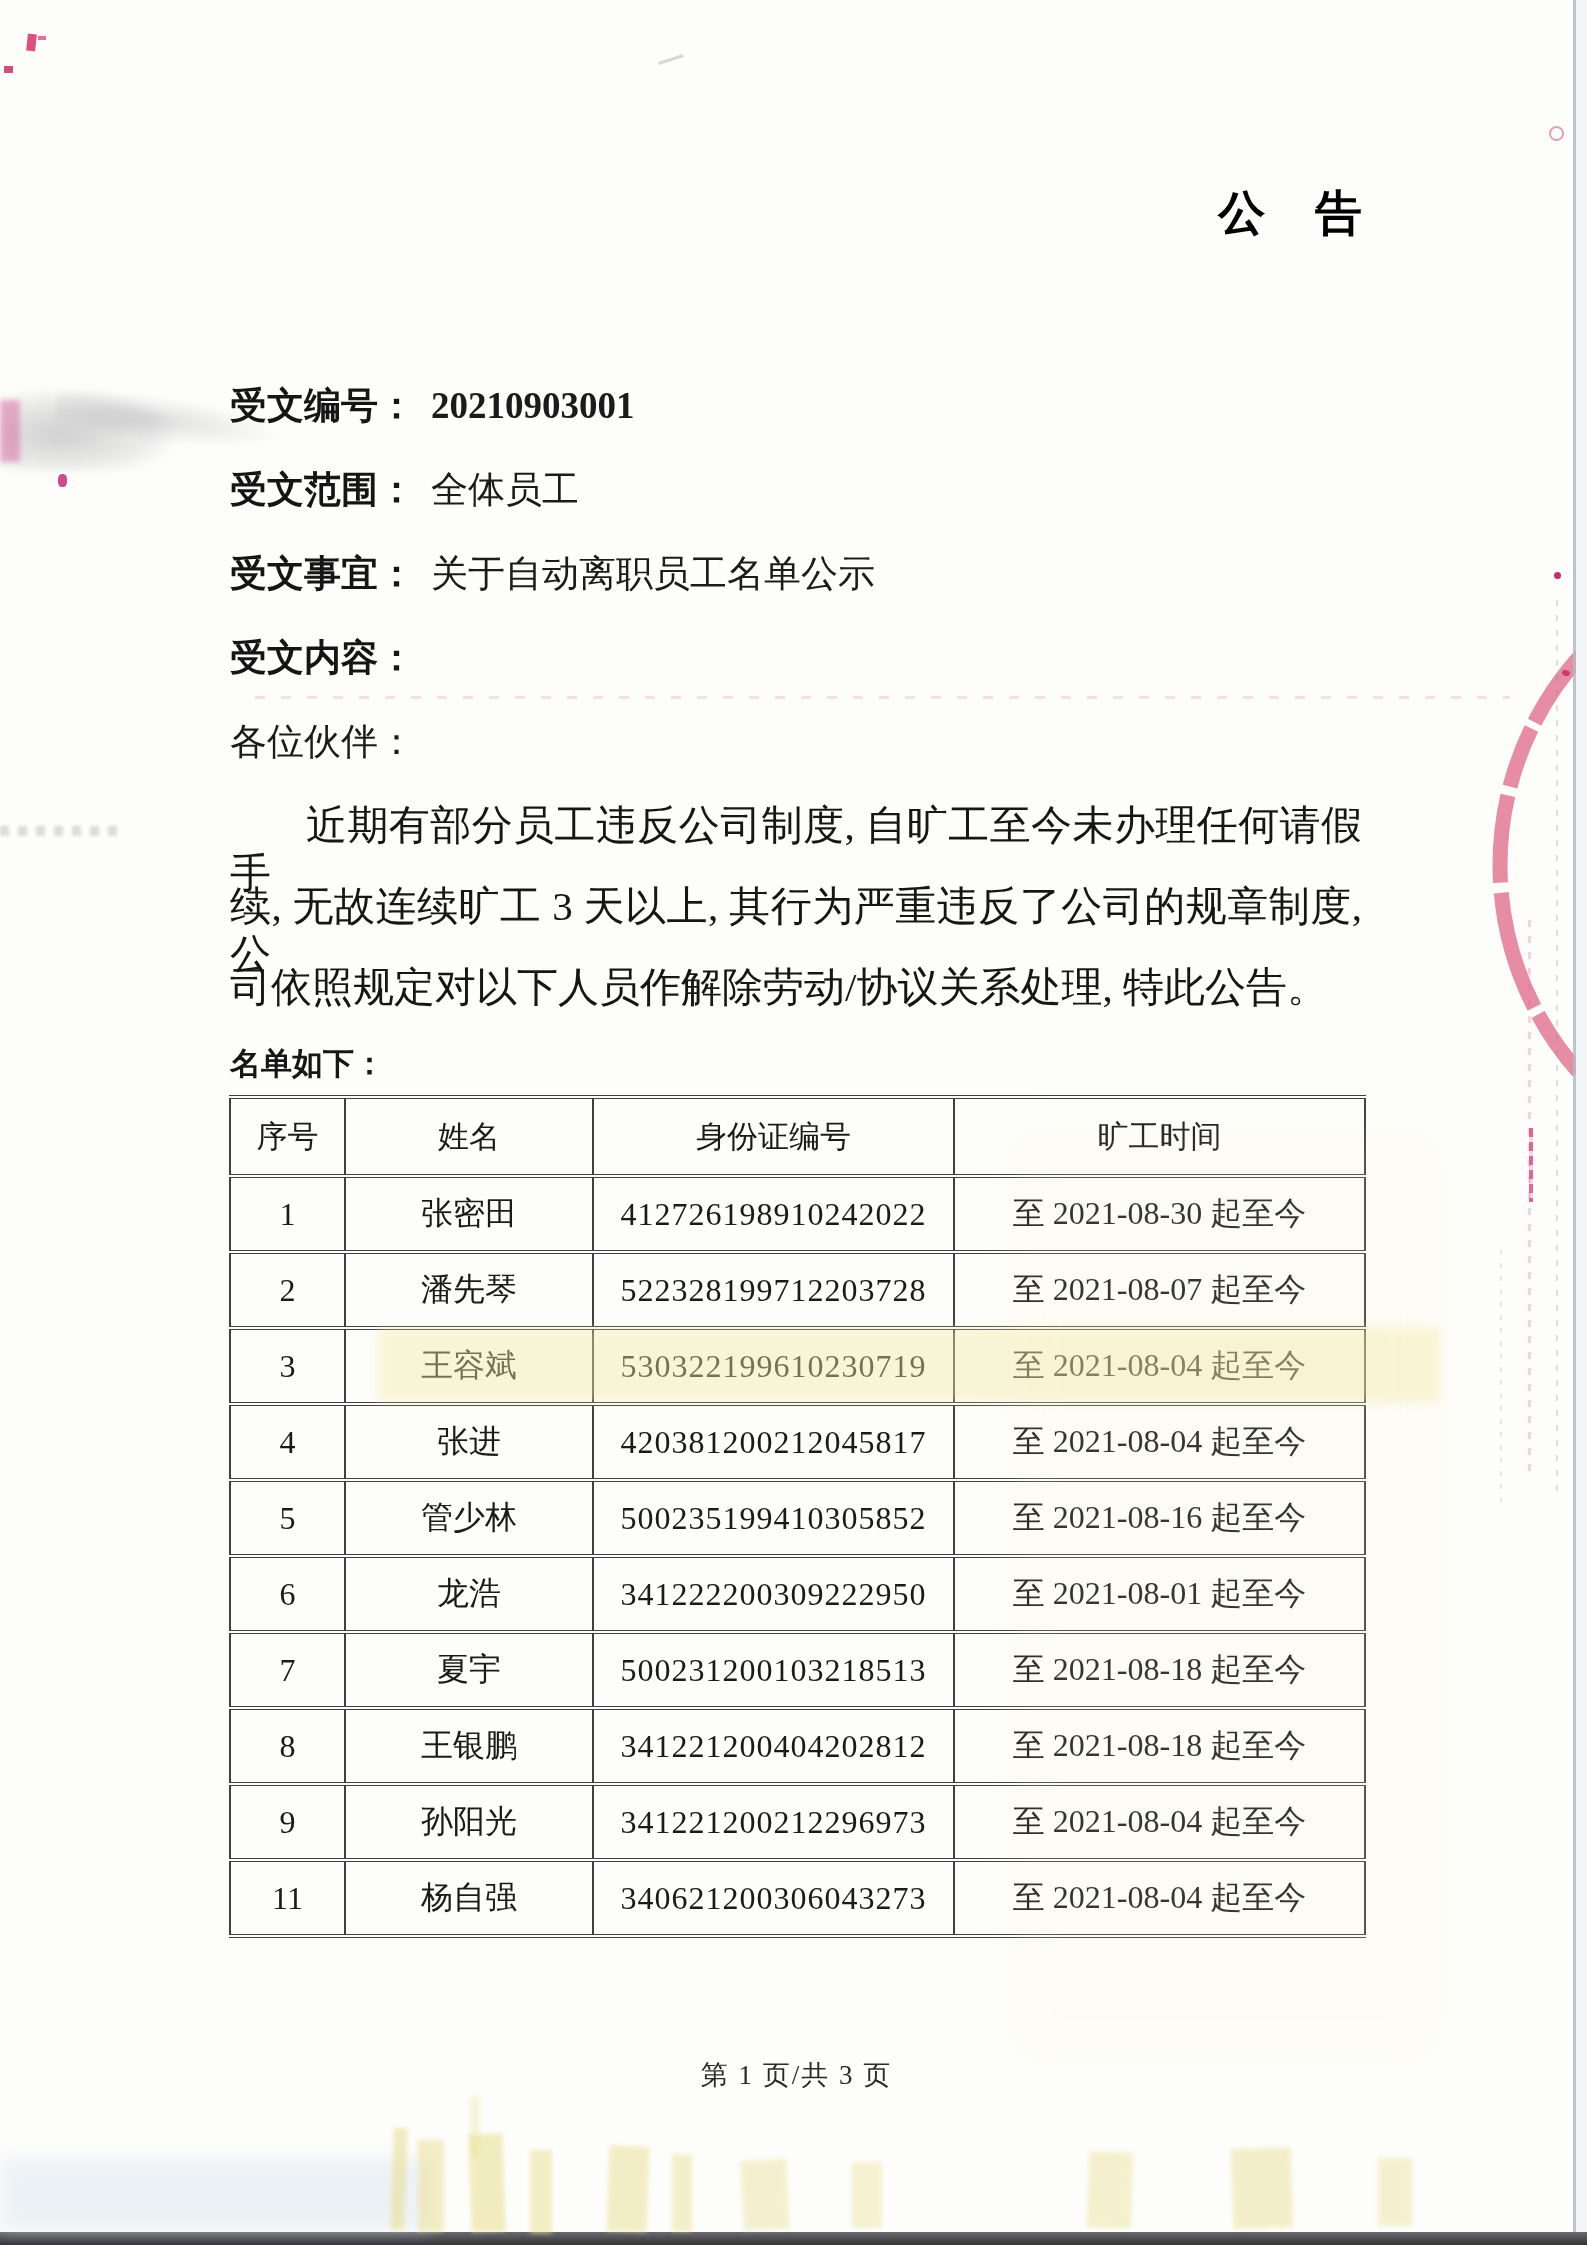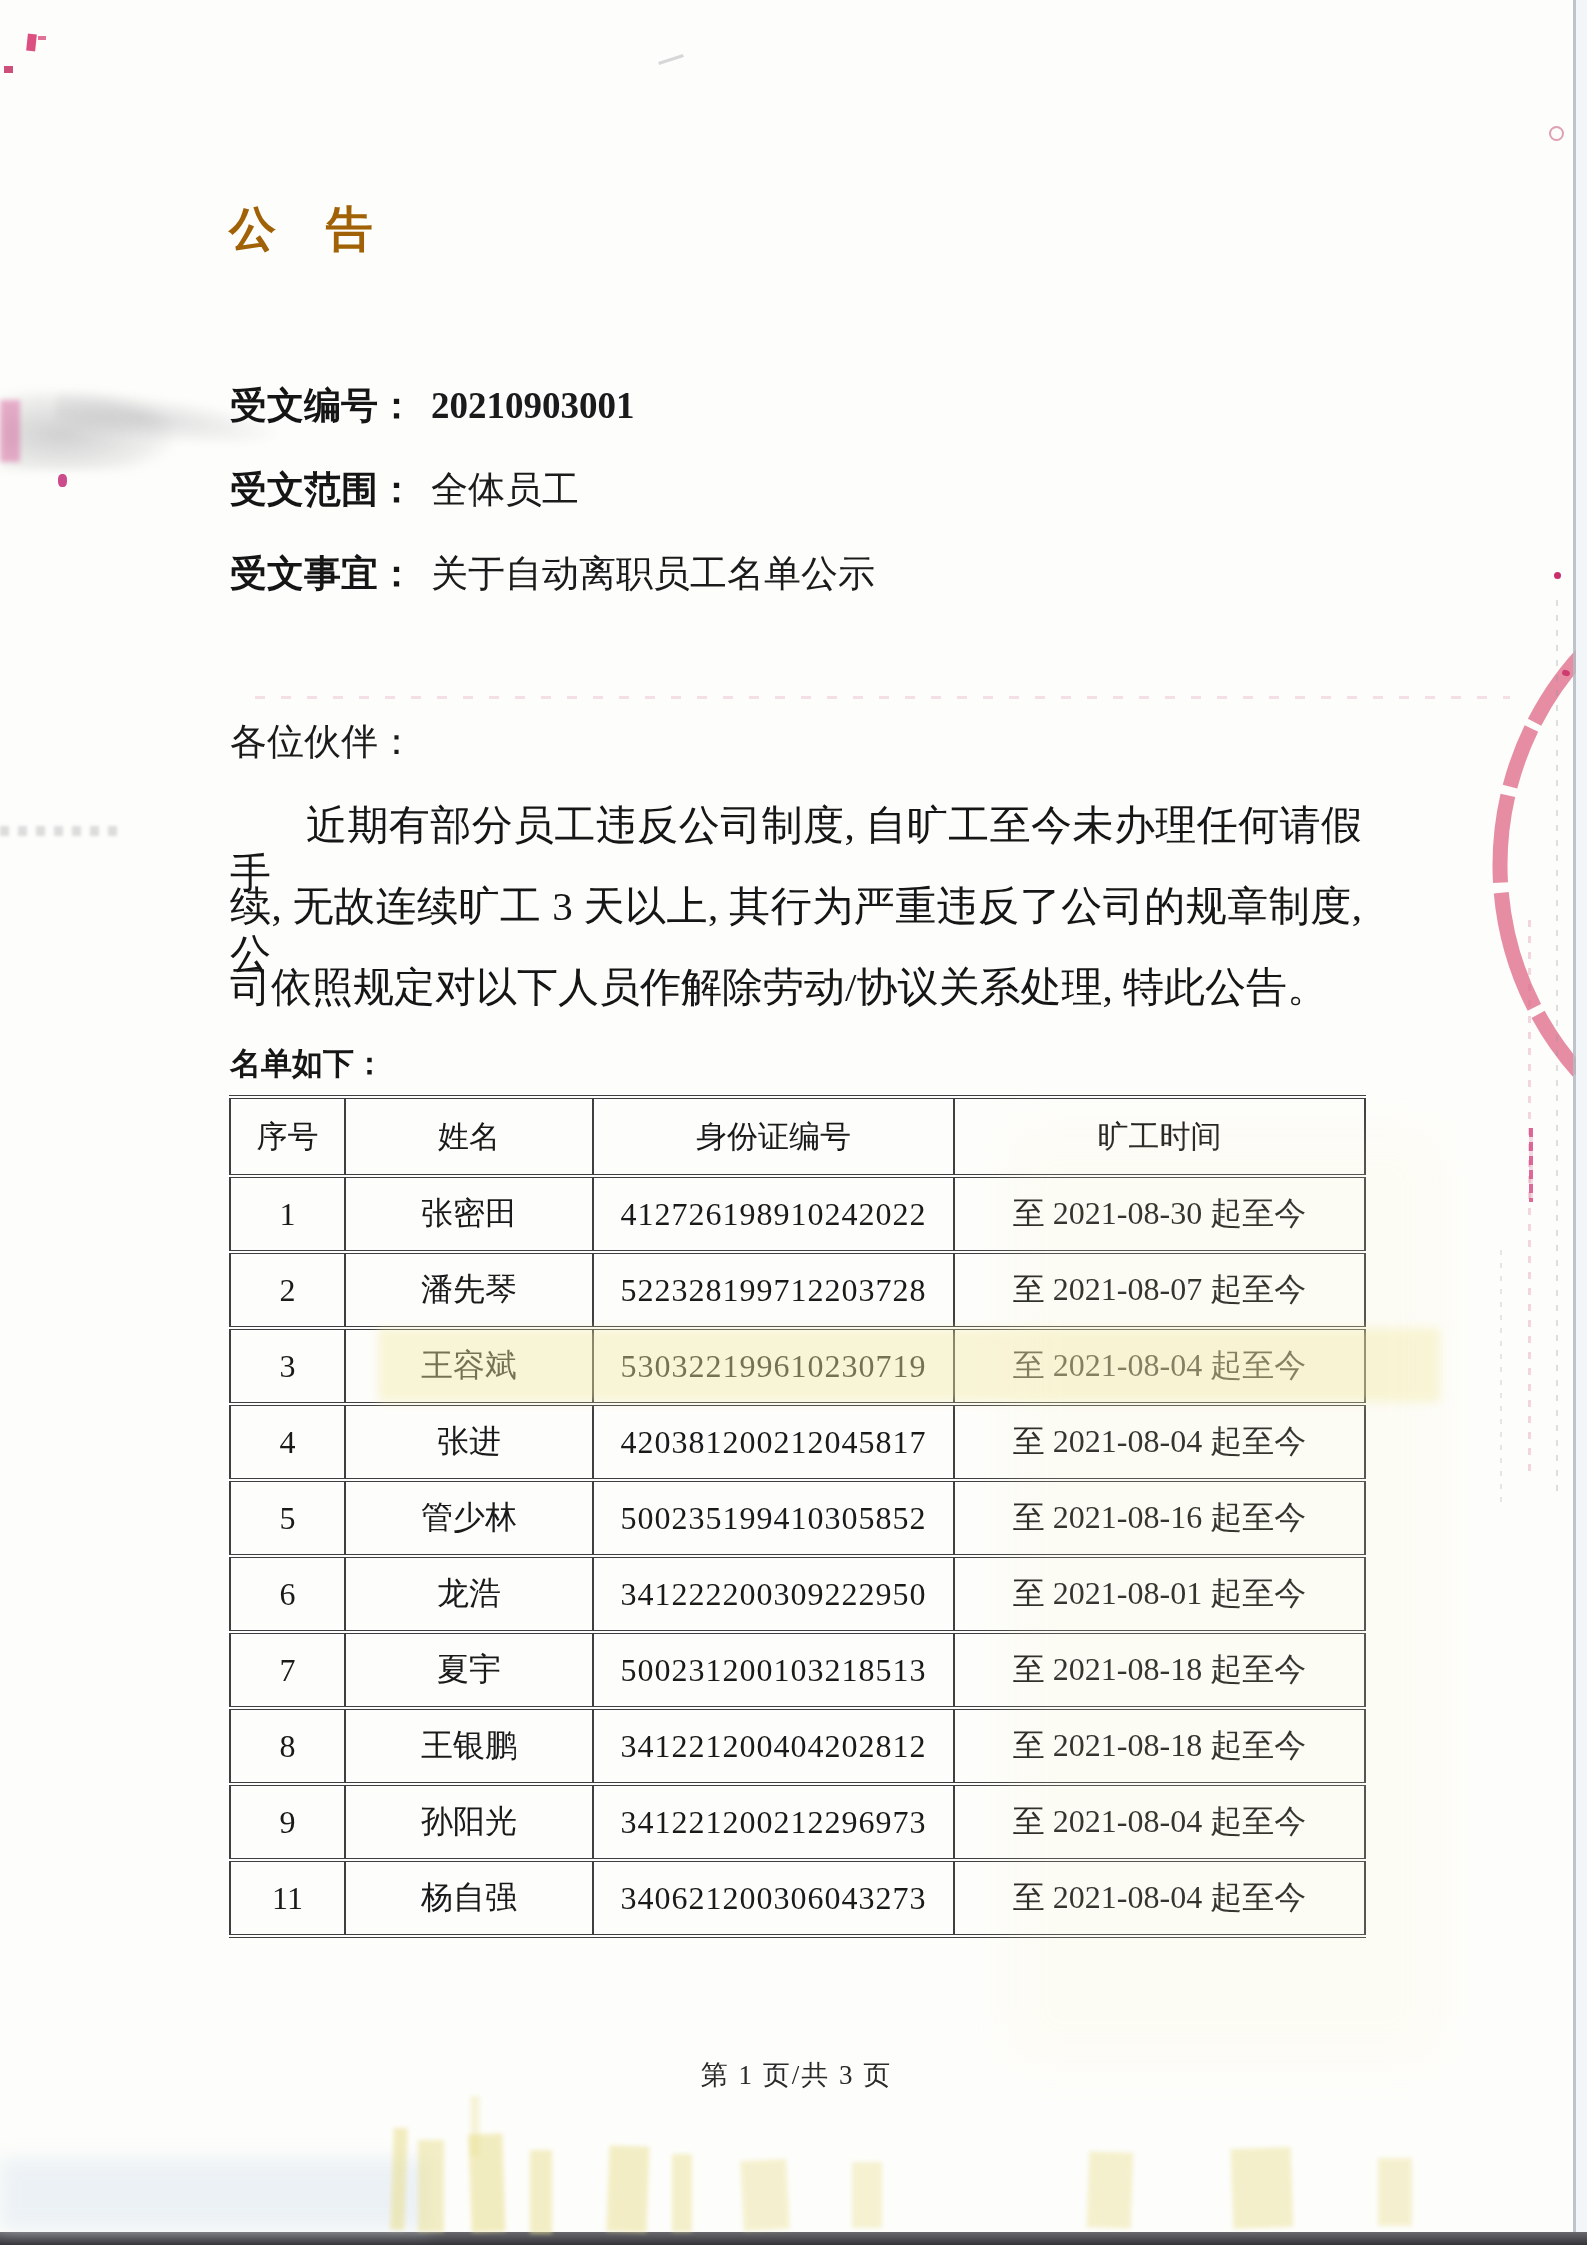--- a/index.html
+++ b/index.html
@@ -2,23 +2,23 @@
 <html><head>
 <meta charset="utf-8">
 <style>
   html,body{margin:0;padding:0;background:#888;}
   .page{
     position:relative;width:1587px;height:2245px;margin:0 auto;
     background:#fdfdfb;overflow:hidden;
     font-family:"Liberation Serif","DejaVu Serif",serif;color:#1e1e1e;
   }
   
-  .title{position:absolute;left:229px;top:201px;width:1135px;height:56px;
-    text-align:left;font-size:47px;line-height:56px;font-weight:bold;
-    letter-spacing:2px;word-spacing:34px;color:#a16207;}
+  .title{position:absolute;left:229px;top:185px;width:1135px;height:56px;
+    text-align:right;font-size:47px;line-height:56px;font-weight:bold;
+    letter-spacing:2px;word-spacing:34px;color:#000000;}
   .fieldline{position:absolute;left:230px;width:1140px;font-size:37px;line-height:46px;white-space:nowrap;}
   .fieldline .lbl{font-weight:bold;color:#151515;}
   .fieldline .val{margin-left:16px;color:#1b1b1b;}
   .val-bold{font-weight:bold;}
   .f1{top:383px}.f2{top:467px}.f3{top:551px}.f4{top:635px}
   .salutation{position:absolute;left:230px;top:719px;font-size:37px;line-height:46px;color:#1b1b1b;}
   .bodyline{position:absolute;left:230px;width:1132px;font-size:41px;line-height:48px;color:#161616;
     text-align:justify;}
   .jl{text-align-last:justify;}
   .bl1{top:801px;text-indent:76px;}
@@ -106,20 +106,23 @@
 
   <div class="fieldline f1">
     <span class="lbl">受文编号：</span><span class="val val-bold">20210903001</span>
   </div>
   <div class="fieldline f3">
     <span class="lbl">受文事宜：</span><span class="val">关于自动离职员工名单公示</span>
   </div>
   <div class="fieldline f2">
     <span class="lbl">受文范围：</span><span class="val">全体员工</span>
   </div>
+  <div class="fieldline f4">
+    <span class="lbl">受文内容：</span><span class="val"></span>
+  </div>
 
   <div class="salutation">各位伙伴：</div>
 
   <div class="bodyline bl1 jl">近期有部分员工违反公司制度, 自旷工至今未办理任何请假手</div>
   <div class="bodyline bl2 jl">续, 无故连续旷工 3 天以上, 其行为严重违反了公司的规章制度, 公</div>
   <div class="bodyline bl3">司依照规定对以下人员作解除劳动/协议关系处理, 特此公告。</div>
 
   <div class="list-intro">名单如下：</div>
 
   <table class="roster">

